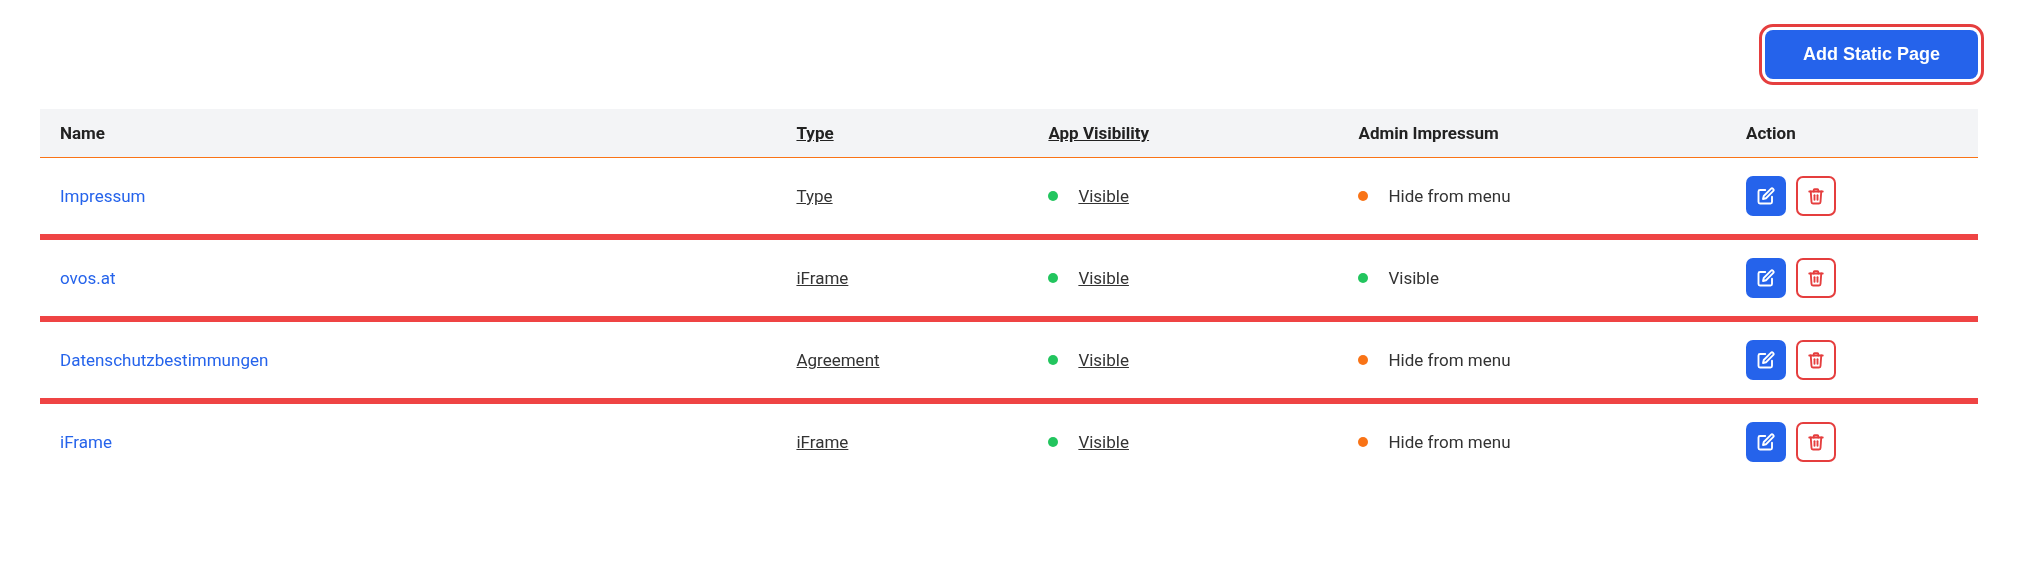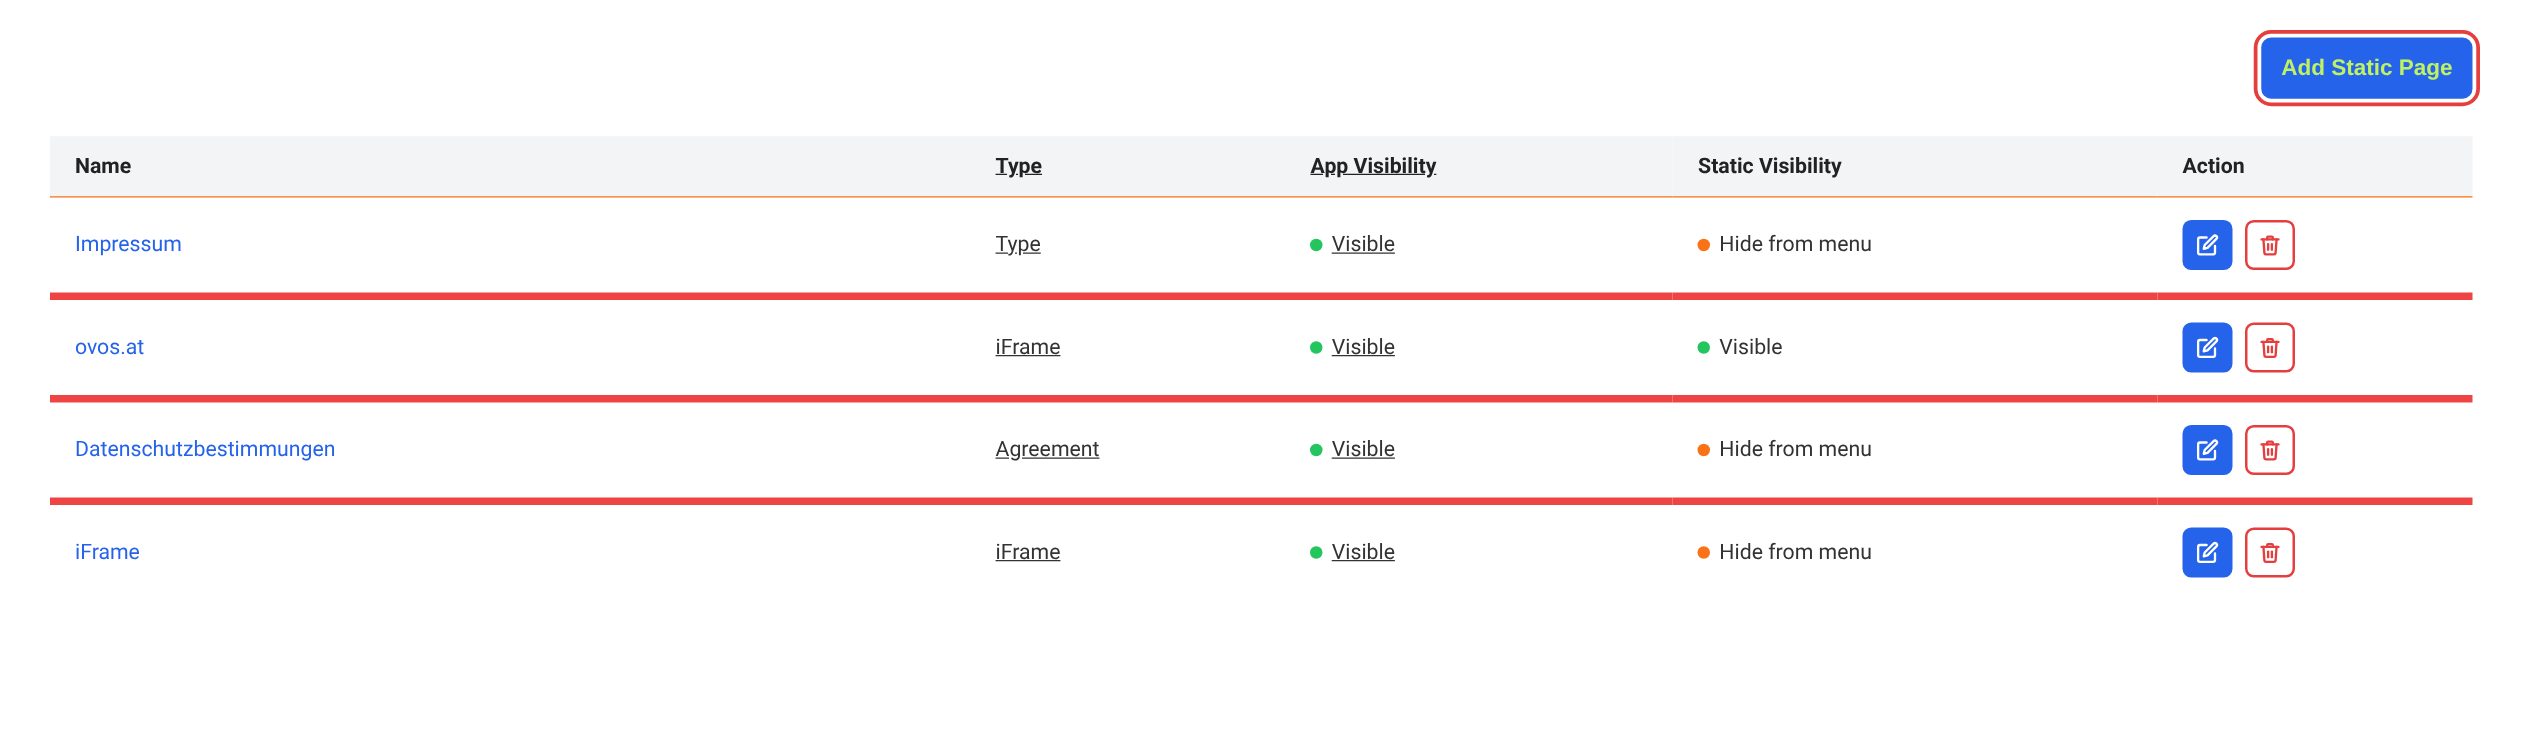--- a/index.html
+++ b/index.html
@@ -10,24 +10,24 @@
       color: #333;
     }
     .top-bar {
       display: flex;
       justify-content: flex-end;
       margin-bottom: 20px;
       padding: 10px 0;
     }
     .add-btn {
       background: #2563eb;
-      color: #bef264;
+      color: #ffffff;
       border: none;
       border-radius: 8px;
-      padding: 14px 16px;
+      padding: 14px 38px;
       font-size: 18px;
       font-weight: 600;
       cursor: pointer;
       outline: 3px solid #e53e3e;
       outline-offset: 3px;
     }
     table {
       width: 100%;
       border-collapse: collapse;
       font-size: 17px;
@@ -53,21 +53,21 @@
       vertical-align: middle;
     }
     .name-link {
       color: #2563eb;
       text-decoration: none;
       font-size: 17px;
     }
     .status {
       display: flex;
       align-items: center;
-      gap: 7px;
+      gap: 20px;
       font-size: 17px;
     }
     .dot {
       width: 10px;
       height: 10px;
       border-radius: 50%;
       display: inline-block;
     }
     .dot-green { background: #22c55e; }
     .dot-orange { background: #f97316; }
@@ -114,21 +114,21 @@
 <div class="top-bar">
   <button class="add-btn">Add Static Page</button>
 </div>
 
 <table>
   <thead>
     <tr>
       <th class="col-name">Name</th>
       <th class="col-type">Type</th>
       <th class="col-appvis">App Visibility</th>
-      <th class="col-adminvis">Static Visibility</th>
+      <th class="col-adminvis">Admin Impressum</th>
       <th class="col-action">Action</th>
     </tr>
   </thead>
   <tbody id="table-body">
   <tr>
         <td class="col-name"><a class="name-link" href="#">Impressum</a></td>
         <td class="col-type">Type</td>
         <td class="col-appvis">
           <span class="status">
             <span class="dot dot-green"></span>

